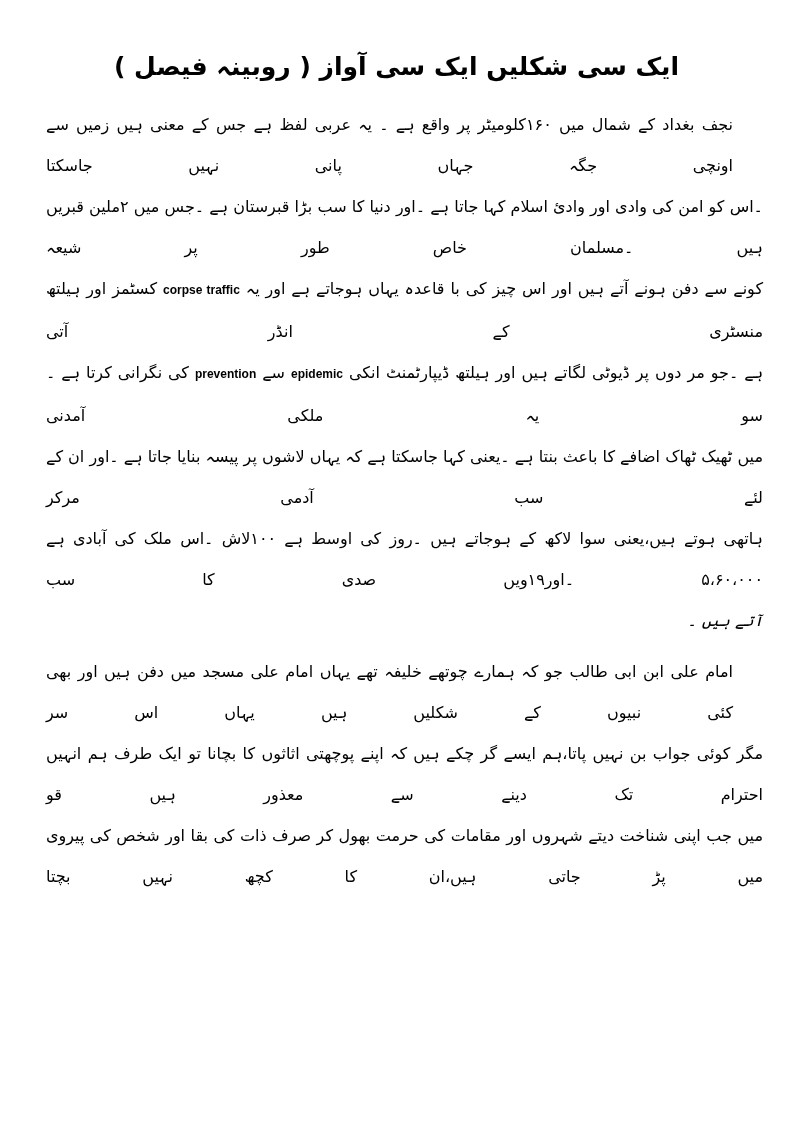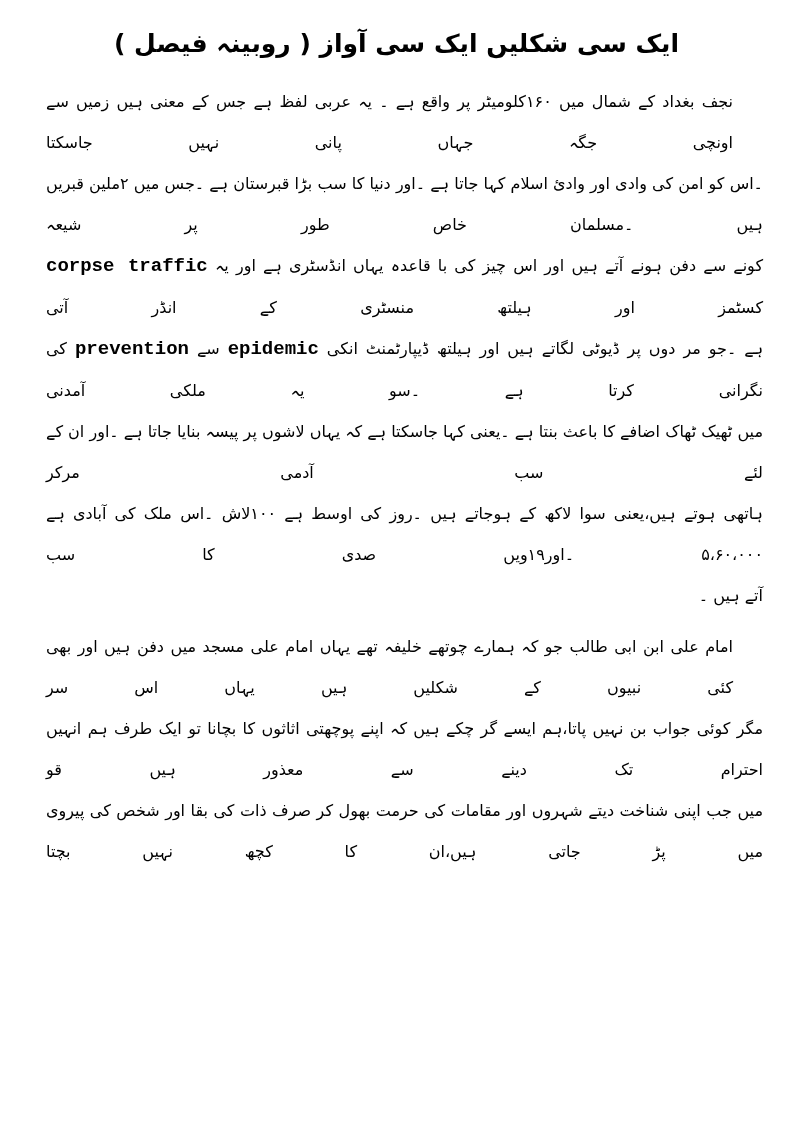--- a/index.html
+++ b/index.html
@@ -8,21 +8,21 @@
     background: #ffffff;
   }
   .page {
     position: relative;
     width: 789px;
     height: 1122px;
     margin: 0 auto;
     background: #ffffff;
     color: #000000;
     box-sizing: border-box;
-    padding: 20px 28px 0 28px;
+    padding: 43px 28px 0 28px;
     overflow: hidden;
     font-family: "DejaVu Sans", sans-serif;
     border-radius: 10px;
   }
   .title {
     direction: rtl;
     text-align: center;
     font-size: 25px;
     font-weight: bold;
     margin: 6px 0 20px 0;
@@ -35,43 +35,44 @@
     direction: rtl;
     unicode-bidi: embed;
     text-align: justify;
     text-align-last: justify;
     font-size: 16px;
     line-height: 41px;
   }
   .line.no-stretch {
     text-align: left;
     text-align-last: right;
+    font-style: italic;
   }
   .line.indent {
     padding-right: 30px;
   }
   .en {
-    font-family: Liberation Mono, monospace;
+    font-family: Liberation Sans, sans-serif;
     font-weight: bold;
-    font-size: 19px;
+    font-size: 12px;
     unicode-bidi: embed;
     direction: ltr;
   }
 </style>
 </head>
 <body>
 
 <div class="page">
   <h1 class="title">ایک سی شکلیں ایک سی آواز ( روبینہ فیصل )</h1>
 
   <div id="paras">
       <div class="paragraph">
         <div class="line indent"><span class="ur">نجف بغداد کے شمال میں ۱۶۰کلومیٹر پر واقع ہے ۔ یہ عربی لفظ ہے جس کے معنی ہیں زمیں سے اونچی جگہ جہاں پانی نہیں جاسکتا</span></div>
         <div class="line"><span class="ur">۔اس کو امن کی وادی اور وادیٔ اسلام کہا جاتا ہے ۔اور دنیا کا سب بڑا قبرستان ہے ۔جس میں ۲ملین قبریں ہیں ۔مسلمان خاص طور پر شیعہ</span></div>
-        <div class="line"><span class="ur">کونے سے دفن ہونے آتے ہیں اور اس چیز کی با قاعدہ یہاں انڈسٹری ہے اور یہ </span><span class="en">corpse traffic</span><span class="ur"> کسٹمز اور ہیلتھ منسٹری کے انڈر آتی</span></div>
+        <div class="line"><span class="ur">کونے سے دفن ہونے آتے ہیں اور اس چیز کی با قاعدہ یہاں ہوجاتے ہے اور یہ </span><span class="en">corpse traffic</span><span class="ur"> کسٹمز اور ہیلتھ منسٹری کے انڈر آتی</span></div>
         <div class="line"><span class="ur">ہے ۔جو مر دوں پر ڈیوٹی لگاتے ہیں اور ہیلتھ ڈیپارٹمنٹ انکی </span><span class="en">epidemic</span><span class="ur"> سے </span><span class="en">prevention</span><span class="ur"> کی نگرانی کرتا ہے ۔سو یہ ملکی آمدنی</span></div>
         <div class="line"><span class="ur">میں ٹھیک ٹھاک اضافے کا باعث بنتا ہے ۔یعنی کہا جاسکتا ہے کہ یہاں لاشوں پر پیسہ بنایا جاتا ہے ۔اور ان کے لئے سب آدمی مرکر</span></div>
         <div class="line"><span class="ur">ہاتھی ہوتے ہیں،یعنی سوا لاکھ کے ہوجاتے ہیں ۔روز کی اوسط ہے ۱۰۰لاش ۔اس ملک کی آبادی ہے ۵،۶۰،۰۰۰ ۔اور۱۹ویں صدی کا سب</span></div>
         <div class="line no-stretch"><span class="ur">آتے ہیں ۔</span></div>
       </div>
       <div class="paragraph">
         <div class="line indent"><span class="ur">امام علی ابن ابی طالب جو کہ ہمارے چوتھے خلیفہ تھے یہاں امام علی مسجد میں دفن ہیں اور بھی کئی نبیوں کے شکلیں ہیں یہاں اس سر</span></div>
         <div class="line"><span class="ur">مگر کوئی جواب بن نہیں پاتا،ہم ایسے گر چکے ہیں کہ اپنے پوچھتی اثاثوں کا بچانا تو ایک طرف ہم انہیں احترام تک دینے سے معذور ہیں قو</span></div>
         <div class="line"><span class="ur">میں جب اپنی شناخت دیتے شہروں اور مقامات کی حرمت بھول کر صرف ذات کی بقا اور شخص کی پیروی میں پڑ جاتی ہیں،ان کا کچھ نہیں بچتا</span></div>
       </div>

